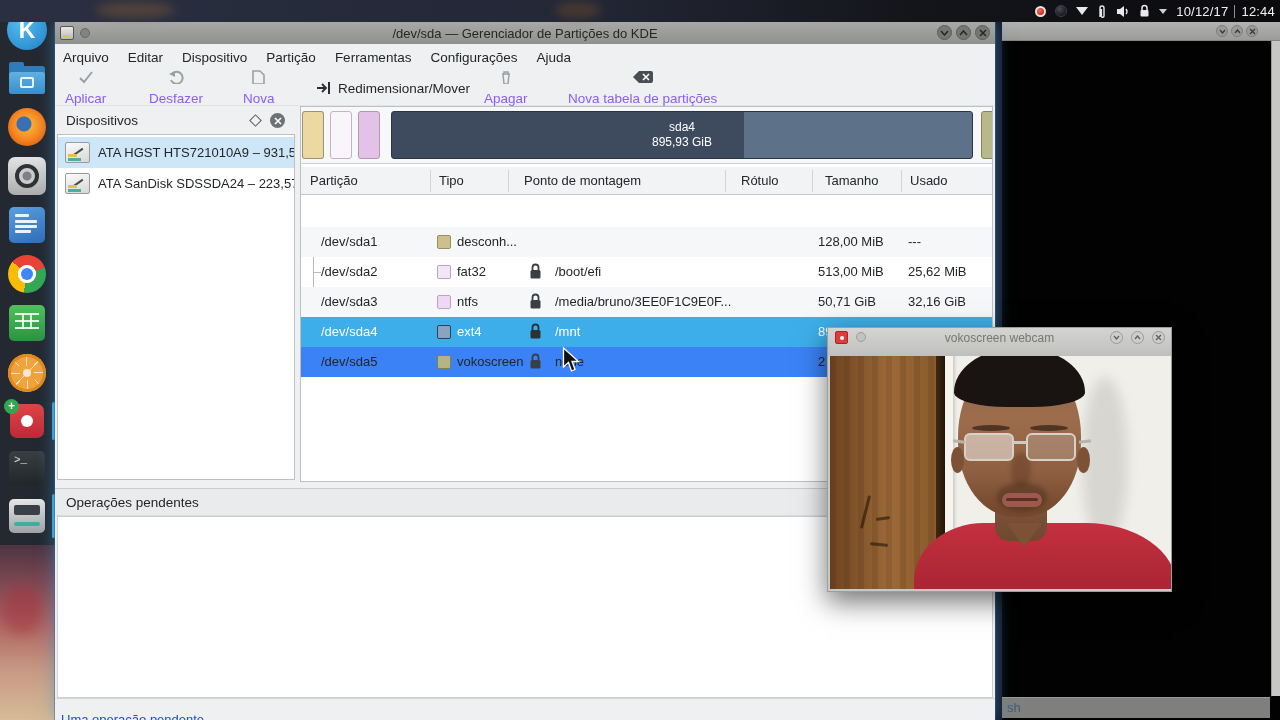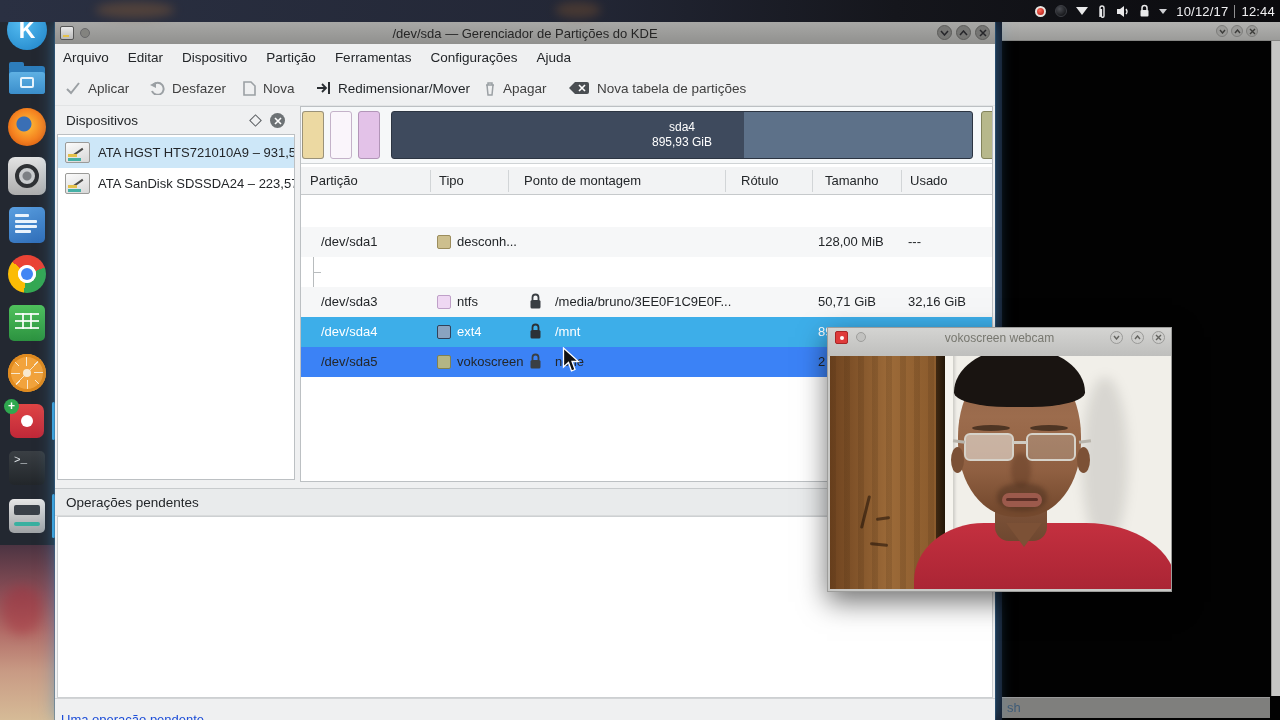--- a/index.html
+++ b/index.html
@@ -82,21 +82,21 @@
   .tb-pin { position:absolute; left:25px; top:6px; width:10px; height:10px; border-radius:50%; background:#83837f; border:1px solid #68686a; }
   .kwin .winbtns { position:absolute; right:5px; top:3px; display:flex; gap:4px; }
   .kbtn { width:15px; height:15px; border-radius:50%; background:#767674; border:1px solid #5c5c5a; display:flex; align-items:center; justify-content:center; }
 
   .menubar { position:absolute; left:0; top:22px; width:100%; height:26px; background:#eff0f1;
     display:flex; align-items:center; gap:19px; padding-left:8px; font-size:13.5px; color:#232629; }
   .menubar span { cursor:default; }
 
   .toolbar { position:absolute; left:0; top:48px; width:100%; height:36px; background:#eff0f1; border-bottom:1px solid #e2e4e5; }
   .tbtn { position:absolute; top:0; height:36px; display:flex; align-items:center; gap:7px; font-size:13.5px; }
-  .tbtn.dis { color:#404040; }
+  .tbtn.dis { color:#8b5cf6;flex-direction:column; }
   .tbtn.en  { color:#1f2326; font-weight:normal; }
 
   
   .devhdr { position:absolute; left:2px; top:86px; width:238px; height:26px; }
   .devhdr .lbl { position:absolute; left:9px; top:5px; font-size:13.5px; color:#232629; }
   .dia { position:absolute; right:35px; top:8px; width:9px; height:9px; border:1.5px solid #595d60; transform:rotate(45deg); }
   .devclose { position:absolute; right:10px; top:5px; width:15px; height:15px; border-radius:50%; background:#6d7275; display:flex; align-items:center; justify-content:center; }
   .devlist { position:absolute; left:2px; top:112px; width:238px; height:346px; background:#fff; border:1px solid #bcc0c3; }
   .devitem { position:absolute; left:0; width:100%; height:31px; display:flex; align-items:center; gap:8px; padding-left:7px; font-size:13px; color:#232629; }
   .devitem.sel { background:#cde7f8; }
@@ -370,20 +370,32 @@
         <i class="tick" style="top:225px"></i>
         <i class="tick" style="top:255px"></i>
 
       <div class="trow alt" style="top:120px;">
         <span class="cell c-part">/dev/sda1</span>
         <span class="swatch sw1"></span>
         <span class="cell c-type">desconh...</span>
         <span class="cell c-size">128,00 MiB</span>
         <span class="cell c-used">---</span>
       </div>
+      <div class="trow" style="top:150px;">
+        <span class="cell c-part">/dev/sda2</span>
+        <span class="swatch sw2"></span>
+        <span class="cell c-type">fat32</span>
+        <span class="lock"><svg width="13" height="17">
+              <path d="M3.5,7 v-2.5 a3,3 0 0 1 6,0 V7" fill="none" stroke="#3a3f44" stroke-width="1.8"></path>
+              <rect x="1.5" y="7" width="10" height="8.5" rx="1.5" fill="#3a3f44"></rect>
+            </svg></span>
+        <span class="cell c-mount">/boot/efi</span>
+        <span class="cell c-size">513,00 MiB</span>
+        <span class="cell c-used">25,62 MiB</span>
+      </div>
       <div class="trow alt" style="top:180px;">
         <span class="cell c-part">/dev/sda3</span>
         <span class="swatch sw3"></span>
         <span class="cell c-type">ntfs</span>
         <span class="lock"><svg width="13" height="17">
               <path d="M3.5,7 v-2.5 a3,3 0 0 1 6,0 V7" fill="none" stroke="#3a3f44" stroke-width="1.8"></path>
               <rect x="1.5" y="7" width="10" height="8.5" rx="1.5" fill="#3a3f44"></rect>
             </svg></span>
         <span class="cell c-mount">/media/bruno/3EE0F1C9E0F...</span>
         <span class="cell c-size">50,71 GiB</span>

